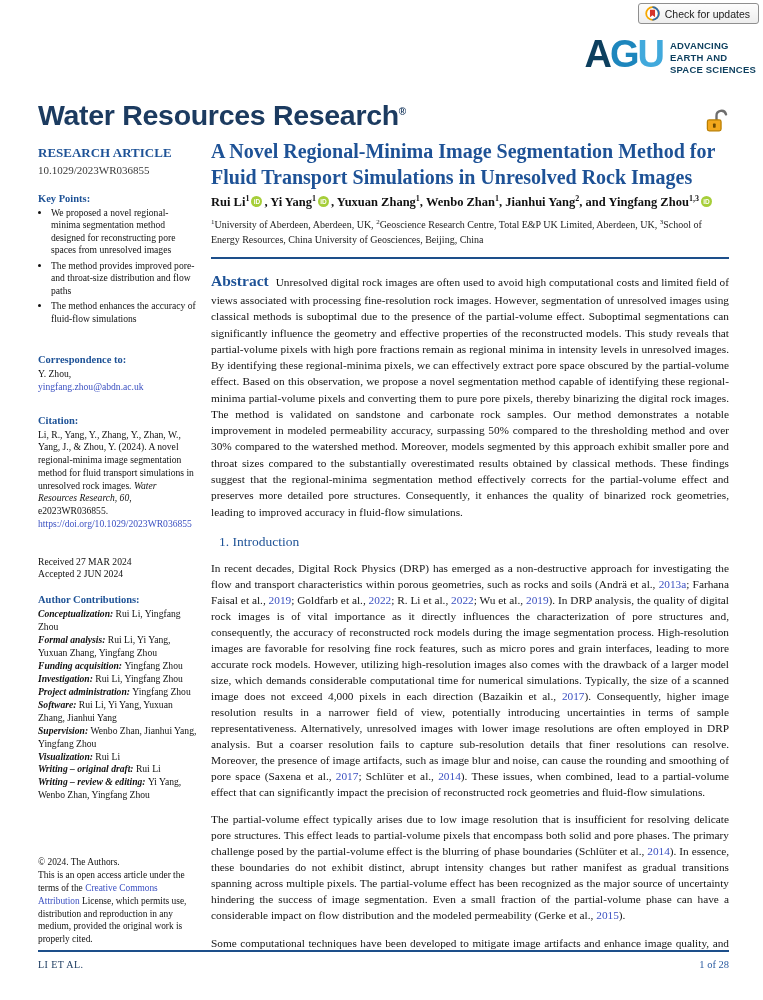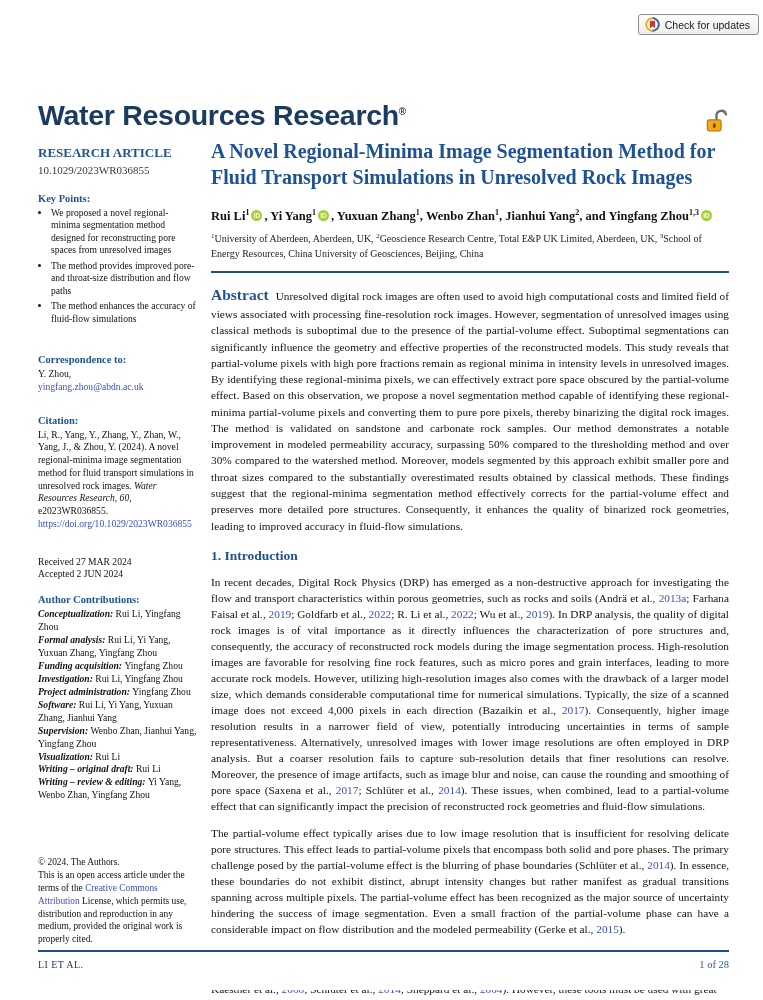--- a/index.html
+++ b/index.html
@@ -1,20 +1,20 @@
 <!DOCTYPE html>
 <html><head>
 <meta charset="utf-8">
 <style>
   html,body{margin:0;padding:0;background:#fff;}
   .page{position:relative;width:763px;height:1000px;background:#fff;overflow:hidden;
         font-family:"Liberation Serif","DejaVu Serif",serif;color:#1a1a1a;outline:1px solid #e3e3e3;}
 
   
-  .check-btn{position:absolute;top:14px;right:4px;display:flex;align-items:center;gap:5px;
+  .check-btn{position:absolute;top:3px;right:4px;display:flex;align-items:center;gap:5px;
     background:linear-gradient(#fdfdfd,#ededed);border:1px solid #8f8f8f;border-radius:3px;
     padding:2px 8px 2px 6px;font-family:"Liberation Sans",sans-serif;font-size:10.5px;color:#222;cursor:pointer;}
 
   
   .agu{position:absolute;top:36px;right:7px;display:flex;align-items:flex-start;gap:7px;}
   .agu-word{font-family:"Liberation Sans",sans-serif;font-weight:bold;font-size:38px;line-height:.95;letter-spacing:-2px;}
   .agu-a{color:#0d3f5e}.agu-g{color:#1d86bd}.agu-u{color:#41a9dc}
   .agu-tag{font-family:"Liberation Sans",sans-serif;font-weight:bold;font-size:9.5px;line-height:1.25;color:#0d3f5e;padding-top:4px;letter-spacing:.2px;}
 
   .journal{position:absolute;left:38px;top:99px;font-family:"Liberation Sans",sans-serif;font-weight:bold;
@@ -32,29 +32,29 @@
   .sec-kp{margin-top:17px;} .sec-corr{margin-top:29px;} .sec-cite{margin-top:21px;}
   .sec-recv{margin-top:25px;} .sec-contrib{margin-top:13px;}
   ul.kp{margin:3px 0 4px;padding-left:13px;}
   ul.kp li{font-size:9.6px;line-height:1.3;margin-bottom:3px;color:#111;}
   .contrib-item{font-size:9.6px;line-height:1.35;color:#111;}
   .bd{font-weight:bold;font-style:italic;} .it{font-style:italic;}
   .copyright{position:absolute;left:38px;top:856px;width:159px;font-size:9.4px;line-height:1.37;color:#111;}
 
   
   .main{position:absolute;left:211px;top:138px;width:518px;}
-  h1.title{font-size:20px;line-height:1.32;color:#1e5296;margin:0 0 18px;font-weight:bold;}
+  h1.title{font-size:20px;line-height:1.32;color:#1e5296;margin:0 0 4px;font-weight:bold;}
   .authors{font-size:12.5px;font-weight:bold;margin-bottom:7px;color:#111;}
   .authors sup{font-size:8px;}
   .affil{font-size:10px;line-height:1.55;margin-bottom:9px;color:#222;}
   .affil sup{font-size:7px;}
   .rule{border:none;border-top:2.5px solid #1d4f8a;margin:0 0 11px;}
   .abstract{font-size:11.3px;line-height:1.44;text-align:justify;margin:0 0 10px;color:#141414;}
   .abs-label{font-size:15.5px;font-weight:bold;color:#1e5296;margin-right:7px;}
-  h2.sect{font-size:13.5px;color:#1e5296;margin:14px 0 10px;font-weight:bold;}
+  h2.sect{font-size:13.5px;color:#1e5296;margin:14px 8px 10px;font-weight:normal;}
   p.body-para{font-size:11.3px;line-height:1.42;text-align:justify;margin:0 0 11px;color:#141414;}
   .link{color:#3b50c1;cursor:pointer;}
   sup{line-height:0;}
 
   .orcid{display:inline-block;width:11px;height:11px;border-radius:50%;background:#a6ce39;color:#fff;
     font-family:"Liberation Sans",sans-serif;font-weight:bold;font-size:6.5px;line-height:11px;
     text-align:center;vertical-align:2px;margin:0 2px;cursor:pointer;}
 
   
   .footer{position:absolute;left:0;right:0;top:950px;height:40px;background:#fff;padding:0 34px 0 38px;box-sizing:border-box;}
@@ -72,20 +72,28 @@
     <span style="display:inline-flex;">
       <svg width="15" height="15" viewBox="0 0 20 20">
         <circle cx="10" cy="10" r="8.4" fill="#fff" stroke="#f6a800" stroke-width="2.4"></circle>
         <path d="M10 1.6 a8.4 8.4 0 0 1 0 16.8" fill="none" stroke="#2c6bb2" stroke-width="2.4"></path>
         <path d="M6.6 5 h6.8 v10 l-3.4 -2.7 L6.6 15 z" fill="#d6342a"></path>
       </svg>
     </span>
     <span>Check for updates</span>
   </div>
 
+  <div class="agu">
+    <div class="agu-word"><span class="agu-a">A</span><span class="agu-g">G</span><span class="agu-u">U</span></div>
+    <div class="agu-tag">
+      <div>ADVANCING</div>
+      <div>EARTH AND</div>
+      <div>SPACE SCIENCES</div>
+    </div>
+  </div>
 
   <div class="journal"><span>Water Resources Research</span><sup>®</sup></div>
 
   <div class="lock">
     <svg width="27" height="29" viewBox="0 0 26 28">
       <path d="M13 12 V7.6 a4.7 4.7 0 0 1 9.2 -1.5" fill="none" stroke="#6e6e6e" stroke-width="2.3" stroke-linecap="round"></path>
       <rect x="4.2" y="11.5" width="13.2" height="10.5" rx="1.8" fill="#f3a81c" stroke="#b97e00" stroke-width="1.2"></rect>
       <rect x="9.6" y="15" width="2.6" height="4" rx="0.6" fill="#6e4a00"></rect>
     </svg>
   </div>

